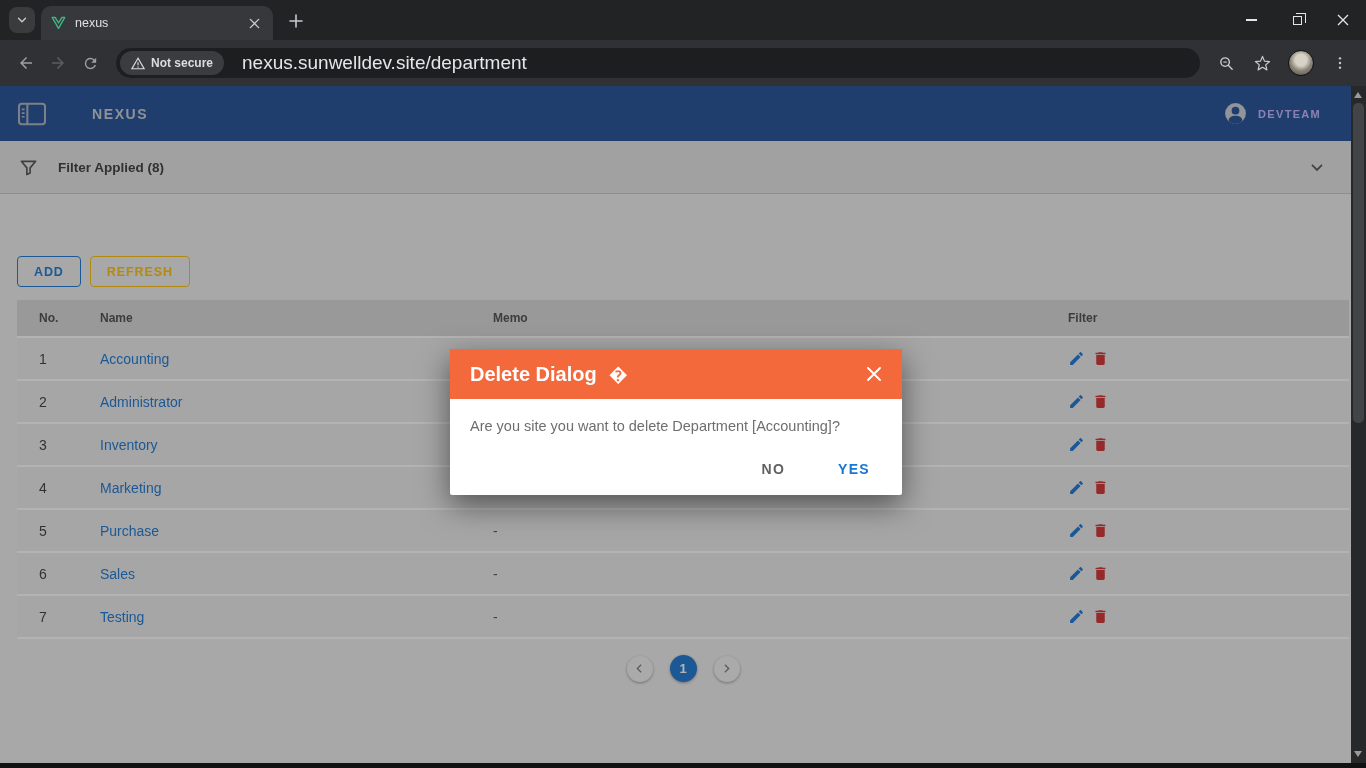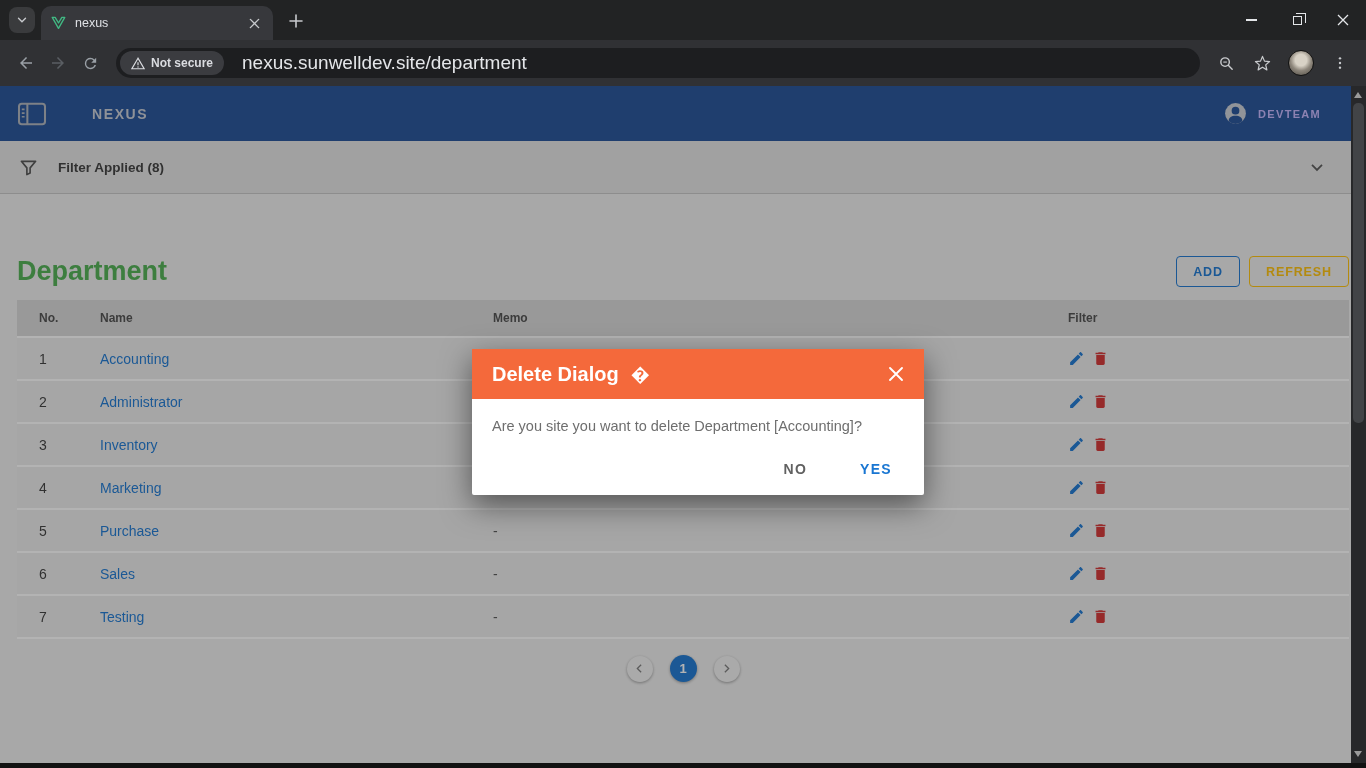--- a/index.html
+++ b/index.html
@@ -57,21 +57,21 @@
   td.cell-memo { color:#555; }
   .action-icons { display:flex; gap:7px; align-items:center; }
   .icon-btn { display:inline-flex; cursor:pointer; }
 
   .pagination { margin-top:16px; display:flex; justify-content:center; align-items:center; gap:17px; }
   .pg-circle { width:26px; height:26px; border-radius:50%; display:flex; align-items:center; justify-content:center; background:#F2F2F2; box-shadow:0 1px 3px rgba(0,0,0,.35); }
   .pg-current { width:27px; height:27px; background:#1976D2; color:#fff; font-size:13px; font-weight:bold; }
 
   
   .dim { position:absolute; inset:0; background:rgba(33,33,33,0.34); z-index:10; }
-  .dialog { position:absolute; left:472px; top:263px; width:452px; z-index:20; background:#fff; border-radius:2px; box-shadow:0 10px 30px rgba(0,0,0,.5); }
+  .dialog { position:absolute; left:450px; top:263px; width:452px; z-index:20; background:#fff; border-radius:2px; box-shadow:0 10px 30px rgba(0,0,0,.5); }
   .dialog-header { height:50px; background:#F4693B; display:flex; align-items:center; padding:0 20px; }
   .dialog-title { color:#fff; font-size:20px; font-weight:bold; }
   .dialog-badge { color:#fff; font-size:19px; margin-left:12px; }
   .dialog-close { margin-left:auto; display:flex; cursor:pointer; }
   .dialog-body { padding:19px 20px 0 20px; font-size:14.5px; color:#6e6e6e; }
   .dialog-footer { display:flex; justify-content:flex-end; align-items:center; gap:45px; padding:27px 32px 18px 20px; }
   .dialog-btn { background:none; border:none; font-family:"Liberation Sans",sans-serif; font-size:14px; font-weight:bold; letter-spacing:1.3px; cursor:pointer;padding-left:8px; }
   .btn-no { color:#616161; }
   .btn-yes { color:#1976D2; }
 
@@ -208,21 +208,20 @@
       <span class="filter-label">Filter Applied (8)</span>
       <span class="filter-expand icon-btn">
         <svg width="20" height="20" viewBox="0 0 24 24">
             <path d="M6 9.5l6 6 6-6" fill="none" stroke="#555" stroke-width="2.1"></path>
           </svg>
       </span>
     </div>
 
     <div class="content">
       <div class="page-head">
-        <h1 class="page-title">Department</h1>
         <div class="head-actions">
           <button class="btn-outline btn-add">ADD</button>
           <button class="btn-outline btn-refresh">REFRESH</button>
         </div>
       </div>
 
       <table class="dept">
         <colgroup>
             <col style="width:83px">
             <col style="width:393px">

